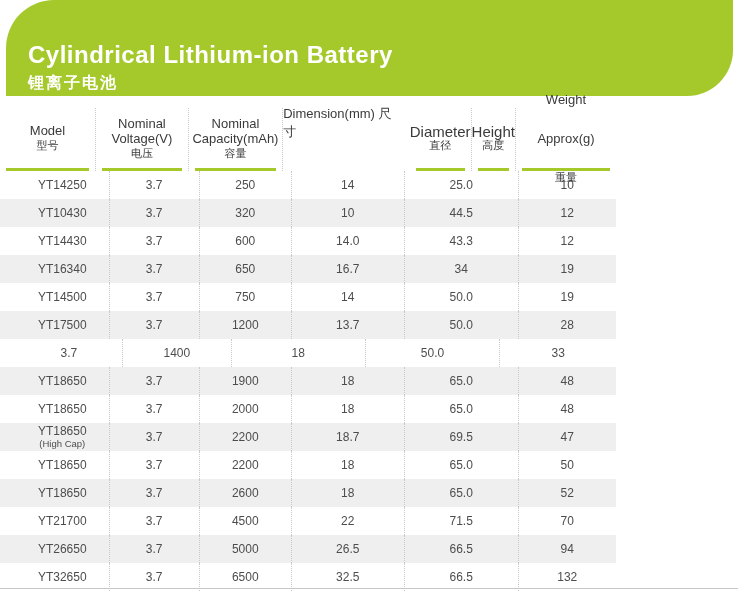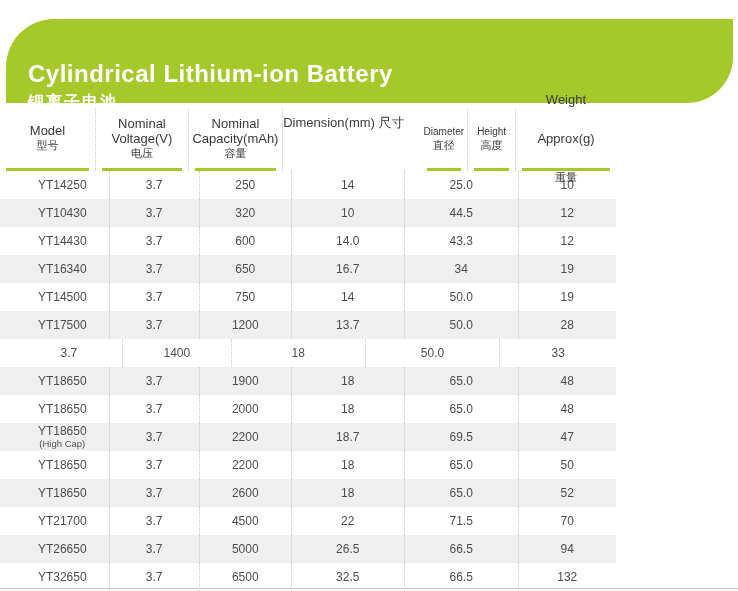--- a/index.html
+++ b/index.html
@@ -10,25 +10,24 @@
     --dotted:#c9c9c9;
   }
   *{margin:0;padding:0;box-sizing:border-box;}
   html,body{background:#ffffff;}
   body{
     width:738px;height:591px;position:relative;overflow:hidden;
     font-family:"Liberation Sans","DejaVu Sans",sans-serif;
   }
   
   .banner{
-    position:absolute;left:6px;top:0;width:727px;height:84px;
+    position:absolute;left:6px;top:0;width:727px;height:96px;
     background:var(--green);
     border-radius:48px 0 46px 0;
     padding:42px 0 0 22px;
-    margin-top:19px;
   }
   .banner h1{
     color:#ffffff;font-size:24px;font-weight:700;letter-spacing:.5px;line-height:26px;
   }
   .banner .subtitle{
     color:#ffffff;font-size:16px;font-weight:700;letter-spacing:2px;margin-top:5px;
   }
   
   .spec-table{position:absolute;left:0;top:108px;width:616px;}
   .thead{display:flex;height:63px;color:var(--header-text);}
@@ -47,21 +46,21 @@
   .group-label{
     height:30px;display:flex;align-items:center;justify-content:center;
     font-size:13px;
   }
   .group-underline{height:3px;background:var(--green);margin:0 8px;}
   .subcols{flex:1;display:flex;}
   .subcol{
     position:relative;flex:1;display:flex;flex-direction:column;align-items:center;justify-content:center;
     padding-bottom:4px;
   }
-  .subcol .en{font-size:10px;line-height:14px;}
+  .subcol .en{font-size:15px;line-height:14px;}
   .subcol .cn{font-size:11px;line-height:12px;}
   
   .tbody{color:var(--cell-text);}
   .tr{display:flex;height:28px;padding-left:16px;}
   .tr:nth-child(even){background:var(--row-alt);}
   .td{
     display:flex;flex-direction:column;align-items:center;justify-content:center;
     font-size:12px;line-height:13px;text-align:center;
   }
   .td .note{font-size:9.5px;line-height:10px;margin-top:1px;}

